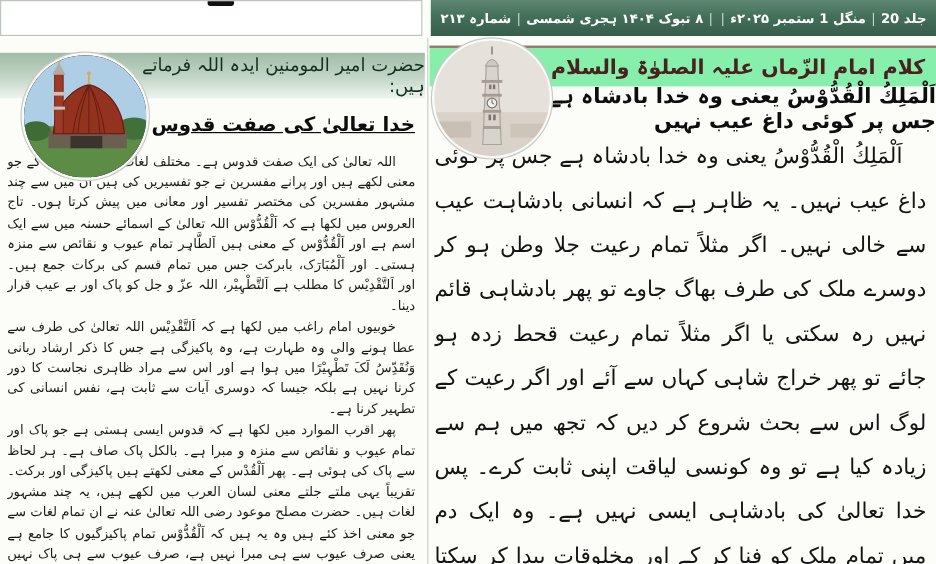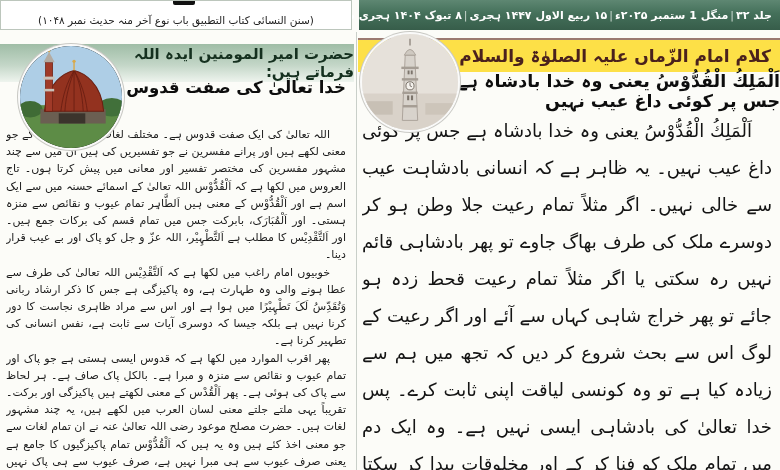--- a/index.html
+++ b/index.html
@@ -18,70 +18,68 @@
 
   
   .citation-box{position:absolute;top:0;left:0;width:352px;height:30px;background:#fff;
     border:1px solid #bcc6bc;box-sizing:border-box;display:flex;align-items:flex-end;
     justify-content:center;font-size:10.5px;color:#222;padding-bottom:3px;}
   .cut-mark{position:absolute;top:0;left:172px;width:22px;height:4px;background:#111;border-radius:0 0 2px 2px;}
 
   
   .article-right{position:absolute;top:32px;right:0;width:422px;height:438px;}
   .kicker-right{position:absolute;top:6px;left:0;right:0;height:34px;
-    background:#fde047;border-top:2px solid #9b7a72;box-sizing:border-box;
+    background:#86efac;border-top:2px solid #9b7a72;box-sizing:border-box;
     display:flex;align-items:center;justify-content:center;padding-left:92px;
     color:#4a211d;font-weight:700;font-size:17px;}
   .heading-right{position:absolute;top:40px;left:0;right:0;height:38px;
     display:flex;align-items:center;justify-content:center;padding-left:92px;
     color:#0d0d0d;font-weight:700;font-size:17.5px;}
   .body-right{position:absolute;top:80px;left:4px;right:8px;bottom:0;
     font-size:18px;line-height:37px;text-align:justify;color:#141414;overflow:hidden;}
   .body-right p{margin:0;text-indent:20px;}
 
   
   .article-left{position:absolute;top:32px;left:0;width:354px;height:438px;}
   .kicker-left{position:absolute;top:12px;left:0;right:0;height:38px;
     background:linear-gradient(#9fbda6 0%,#c3d6c7 55%,#eef4ee 100%);
     display:flex;align-items:center;justify-content:center;padding-left:118px;
-    color:#15301f;font-weight:700;font-size:15px;}
-  .heading-left{position:absolute;top:38px;left:0;right:0;height:34px;
+    color:#15301f;font-weight:400;font-size:15px;}
+  .heading-left{position:absolute;top:54px;left:0;right:0;height:34px;
     display:flex;align-items:center;justify-content:center;padding-left:118px;
-    color:#0d0d0d;font-weight:700;font-size:16.5px;}
+    color:#0d0d0d;font-weight:700;font-size:16.5px;text-decoration:underline;}
   .body-left{position:absolute;top:94px;left:6px;right:8px;bottom:0;
     font-size:11px;line-height:17.2px;text-align:justify;color:#1c1c1c;overflow:hidden;}
   .body-left p{margin:0;text-indent:16px;}
 
   
   .photo{position:absolute;border-radius:50%;overflow:hidden;
     box-shadow:0 0 0 2px rgba(255,255,255,.9),0 0 0 3px #c9c9c4;z-index:5;}
   .photo-right{top:2px;left:4px;width:96px;height:96px;}
   .photo-left{top:14px;left:20px;width:102px;height:102px;}
   .photo svg{display:block;width:100%;height:100%;}
 </style>
 </head>
 <body>
 
 <div class="page">
 
   <div class="masthead">
-    <span>جلد ۳۲</span>
+    <span>جلد 20</span>
     <span class="sep">|</span>
     <span>منگل 1 ستمبر ۲۰۲۵ء</span>
     <span class="sep">|</span>
-    <span>۱۵ ربیع الاول ۱۴۴۷ ہجری</span>
     <span class="sep">|</span>
     <span>۸ تبوک ۱۴۰۴ ہجری شمسی</span>
     <span class="sep">|</span>
     <span>شمارہ ۲۱۳</span>
   </div>
 
   <div class="citation-box">
     <span class="cut-mark"></span>
-    <span>(سنن النسائی کتاب التطبیق باب نوع آخر منہ حدیث نمبر ۱۰۴۸)</span>
   </div>
 
   <div class="divider"></div>
 
   <div class="article-right">
     <div class="kicker-right">
       <span>کلام امام الزّماں علیہ الصلوٰۃ والسلام</span>
     </div>
     <div class="heading-right">
       <span>اَلْمَلِكُ الْقُدُّوْسُ یعنی وہ خدا بادشاہ ہے جس پر کوئی داغ عیب نہیں</span>

